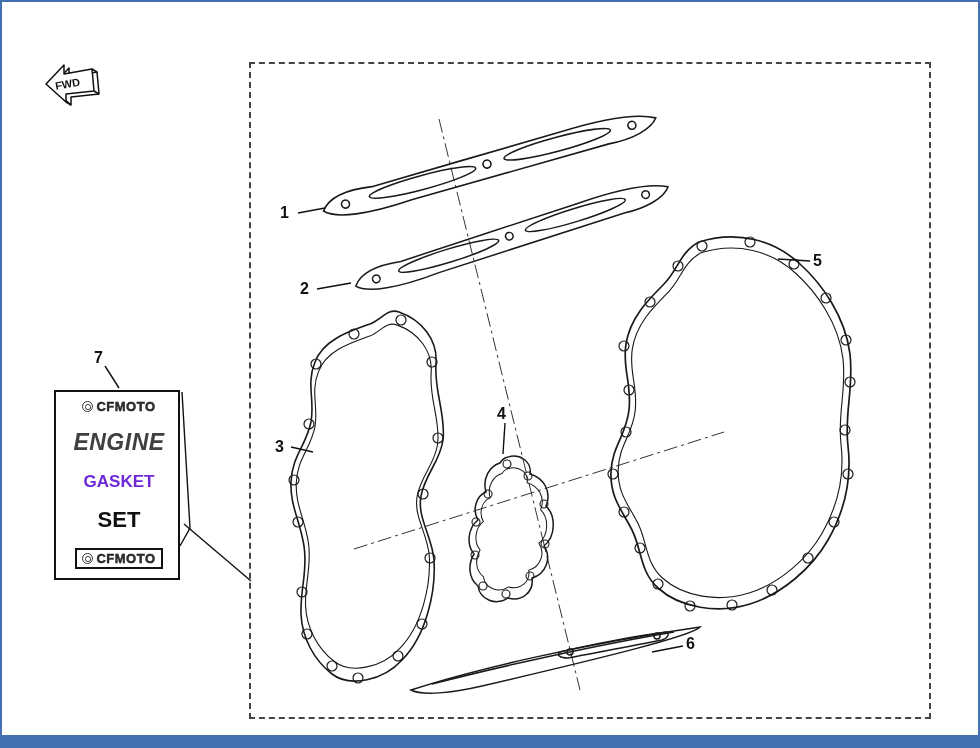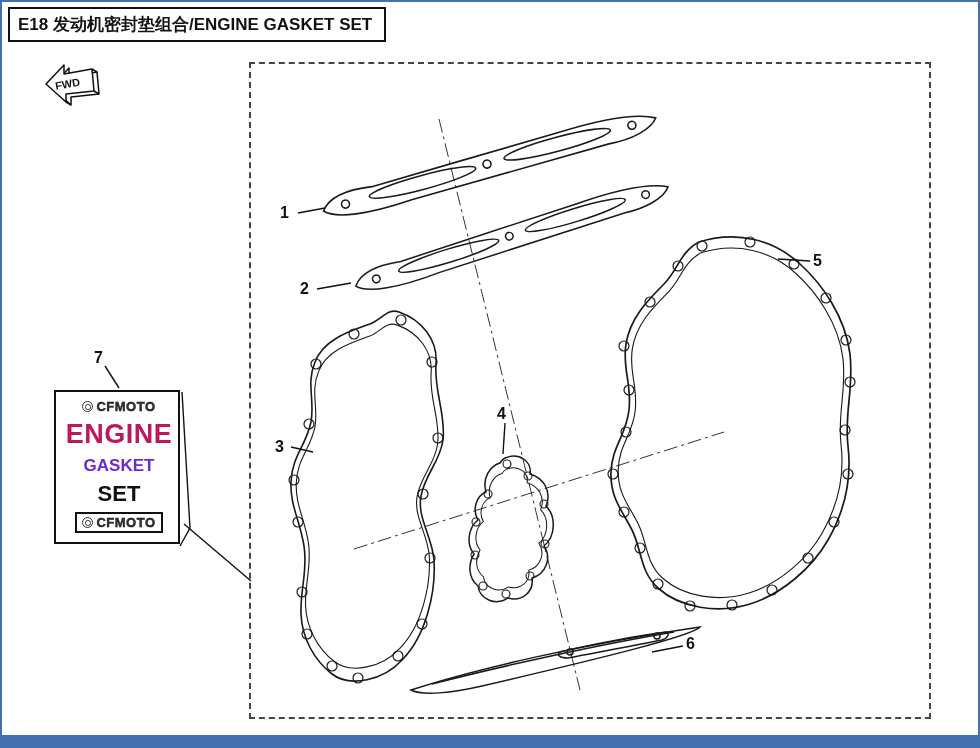--- a/index.html
+++ b/index.html
@@ -35,41 +35,41 @@
     line-height:1;
   }
   .n1{left:278px;top:203px;}
   .n2{left:298px;top:279px;}
   .n3{left:273px;top:437px;}
   .n4{left:495px;top:404px;}
   .n5{left:811px;top:251px;}
   .n6{left:684px;top:634px;}
   .n7{left:92px;top:348px;}
   .label-card{
-    position:absolute;left:52px;top:388px;width:126px;height:154px;
+    position:absolute;left:52px;top:388px;width:126px;height:190px;
     border:2px solid #111;background:#fff;
     box-sizing:border-box;
     display:flex;flex-direction:column;align-items:center;
     justify-content:space-between;
     padding:7px 4px 9px 8px;
   }
   .brand{
     display:flex;align-items:center;gap:3px;
     font-weight:900;font-size:13px;letter-spacing:0.5px;color:#333;
     -webkit-text-stroke:0.4px #000;
   }
   .gear{
     display:inline-block;width:11px;height:11px;border:1.6px solid #333;
     border-radius:50%;box-sizing:border-box;position:relative;
   }
   .gear::after{
     content:"";position:absolute;left:2px;top:2px;width:3.5px;height:3.5px;
     border:1.2px solid #333;border-radius:50%;
   }
-  .engine-line{font-weight:800;font-size:27px;color:#be185d;letter-spacing:0.5px;}
+  .engine-line{font-weight:800;font-style:italic;font-size:23px;color:#404040;letter-spacing:0.5px;}
   .gasket-line{font-weight:bold;font-size:17px;color:#6d28d9;}
   .set-line{font-weight:bold;font-size:22px;color:#111;}
   .brand-box{
     border:2px solid #111;padding:1px 5px;
   }
 </style>
 </head>
 <body>
 
 <div class="page">
@@ -206,23 +206,20 @@
       <line x1="681" y1="644" x2="650" y2="650"></line>
       <line x1="103" y1="364" x2="117" y2="386"></line>
       <line x1="182" y1="522" x2="249" y2="579"></line>
 
       <polyline points="180,390 188,526 178,544"></polyline>
     </g>
   </svg>
 
   <div class="dash-box"></div>
 
-  <div class="title-box">
-    <span>E18 发动机密封垫组合/ENGINE GASKET SET</span>
-  </div>
 
   <div class="pnum n1">1</div>
   <div class="pnum n2">2</div>
   <div class="pnum n3">3</div>
   <div class="pnum n4">4</div>
   <div class="pnum n5">5</div>
   <div class="pnum n6">6</div>
   <div class="pnum n7">7</div>
 
   <div class="label-card">

